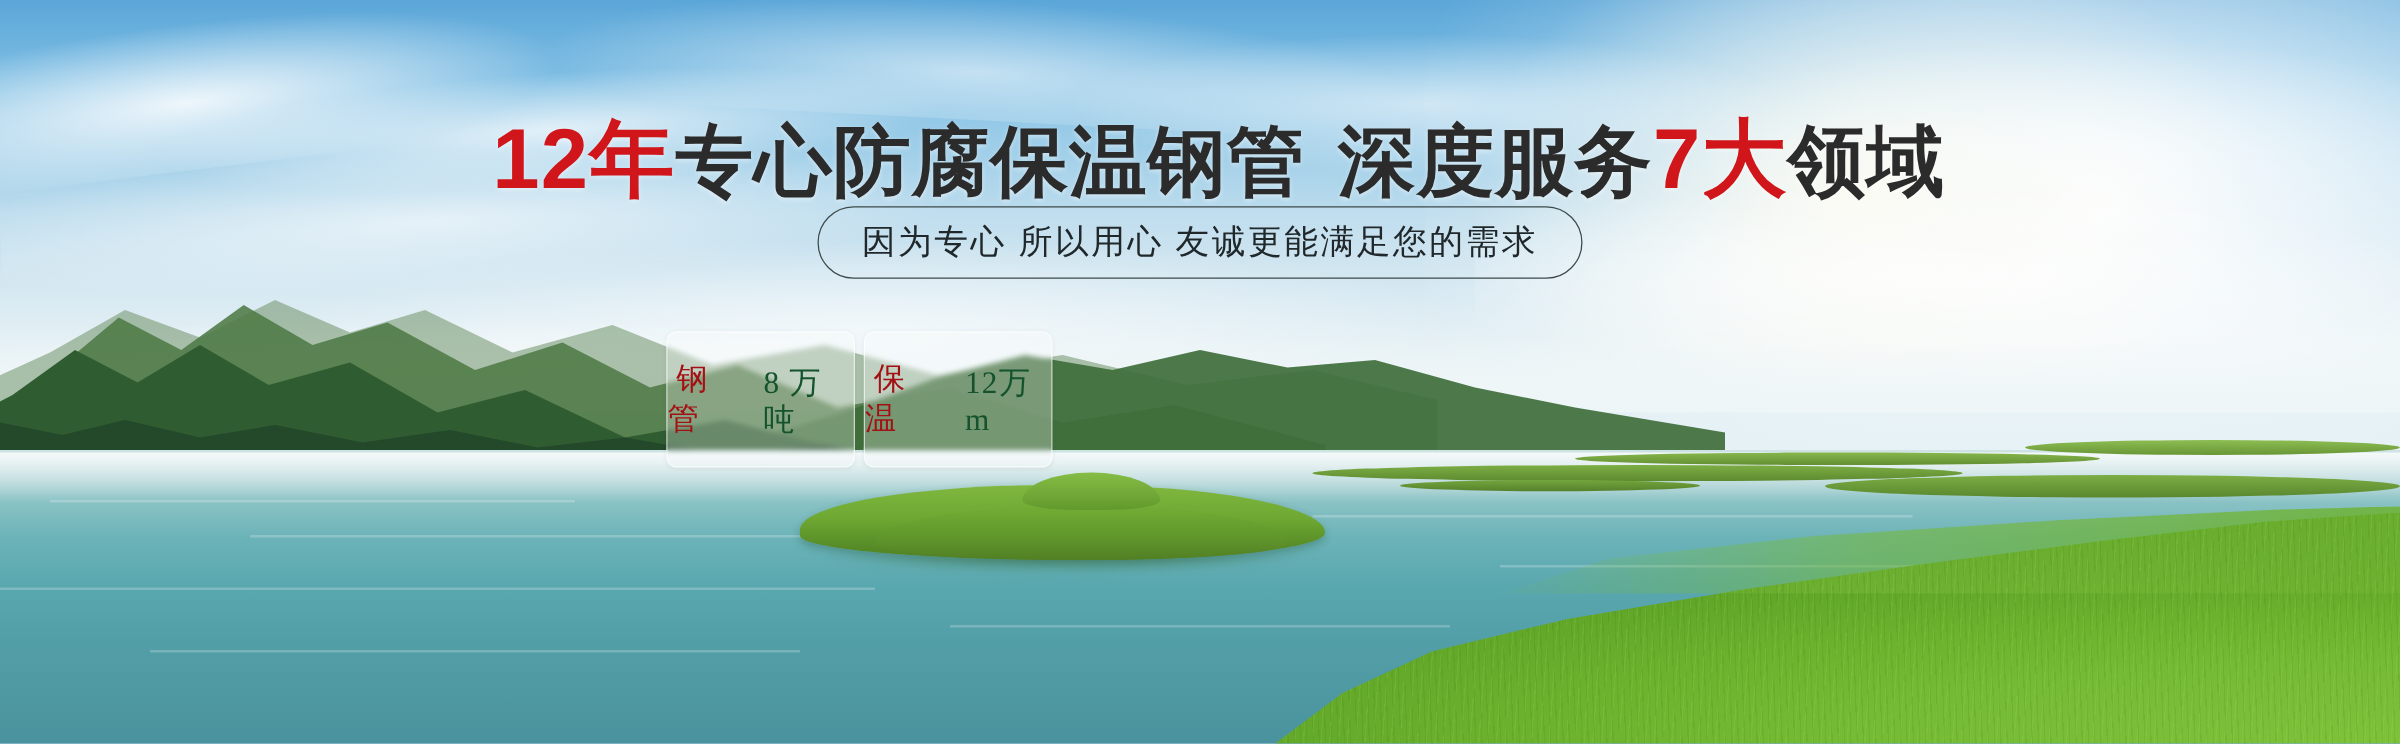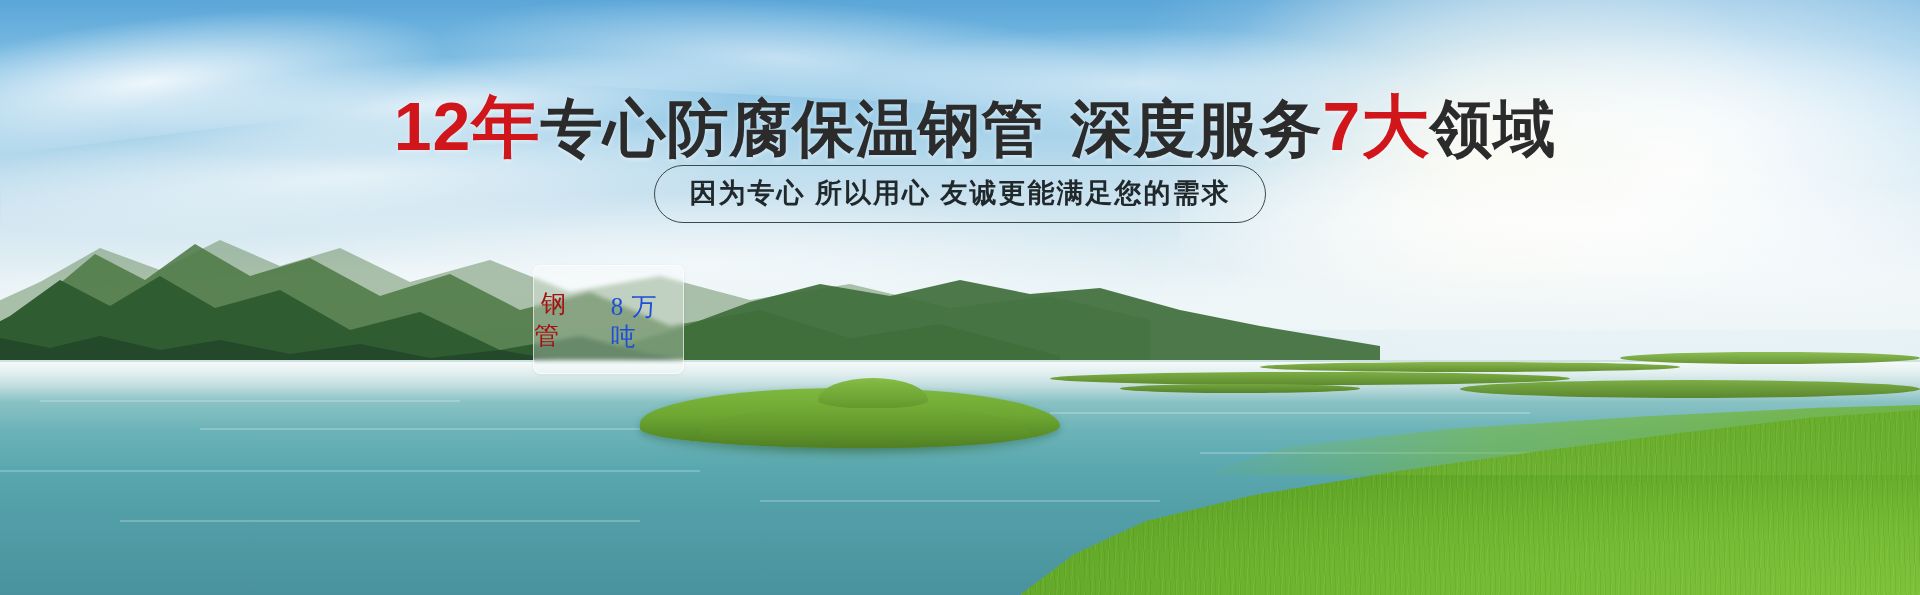--- a/index.html
+++ b/index.html
@@ -189,21 +189,20 @@
     position:absolute;left:0;top:165px;width:1920px;text-align:center;
   }
   .subtitle{
     display:inline-block;
     padding:9px 34px 11px;
     border:1.6px solid #3d4a4a;
     border-radius:30px;
     font-size:27px;color:#20282b;letter-spacing:2px;
     white-space:nowrap;
     background:rgba(255,255,255,0.06);
-    font-weight:bold;
   }
 
   
   .cards{
     position:absolute;left:533px;top:265px;display:flex;gap:7px;
   }
   .card{
     width:149px;height:107px;
     border-radius:8px;
     border:1px solid rgba(255,255,255,0.62);
@@ -211,21 +210,21 @@
     backdrop-filter:blur(2px);
     display:flex;flex-direction:row;align-items:center;justify-content:center;
     box-shadow:0 1px 4px rgba(0,0,0,0.06);
   }
   .card-label{
     font-size:25px;color:#a41114;letter-spacing:7px;
     text-indent:7px;line-height:1.25;font-weight:500;
   }
   .card-value{
     margin-top:5px;
-    font-size:25px;color:#1d4ed8;letter-spacing:1px;line-height:1.2;
+    font-size:25px;color:#14532d;letter-spacing:1px;line-height:1.2;
     font-family:"Liberation Serif","DejaVu Serif",serif;
   }
   .card-value sup{font-size:15px;vertical-align:super;}
 </style>
 </head>
 <body>
 
 <div class="banner">
 
   <div class="sky"></div>
@@ -303,16 +302,20 @@
   </div>
 
   <div class="cards">
 
     <div class="card">
       <div class="card-label">钢 管</div>
       <div class="card-value"><span>8 万 吨</span><sup></sup></div>
     </div>
 
 
+    <div class="card">
+      <div class="card-label">保 温</div>
+      <div class="card-value"><span>12万m</span><sup></sup></div>
+    </div>
 
   </div>
 
 </div>
 
 </body></html>

